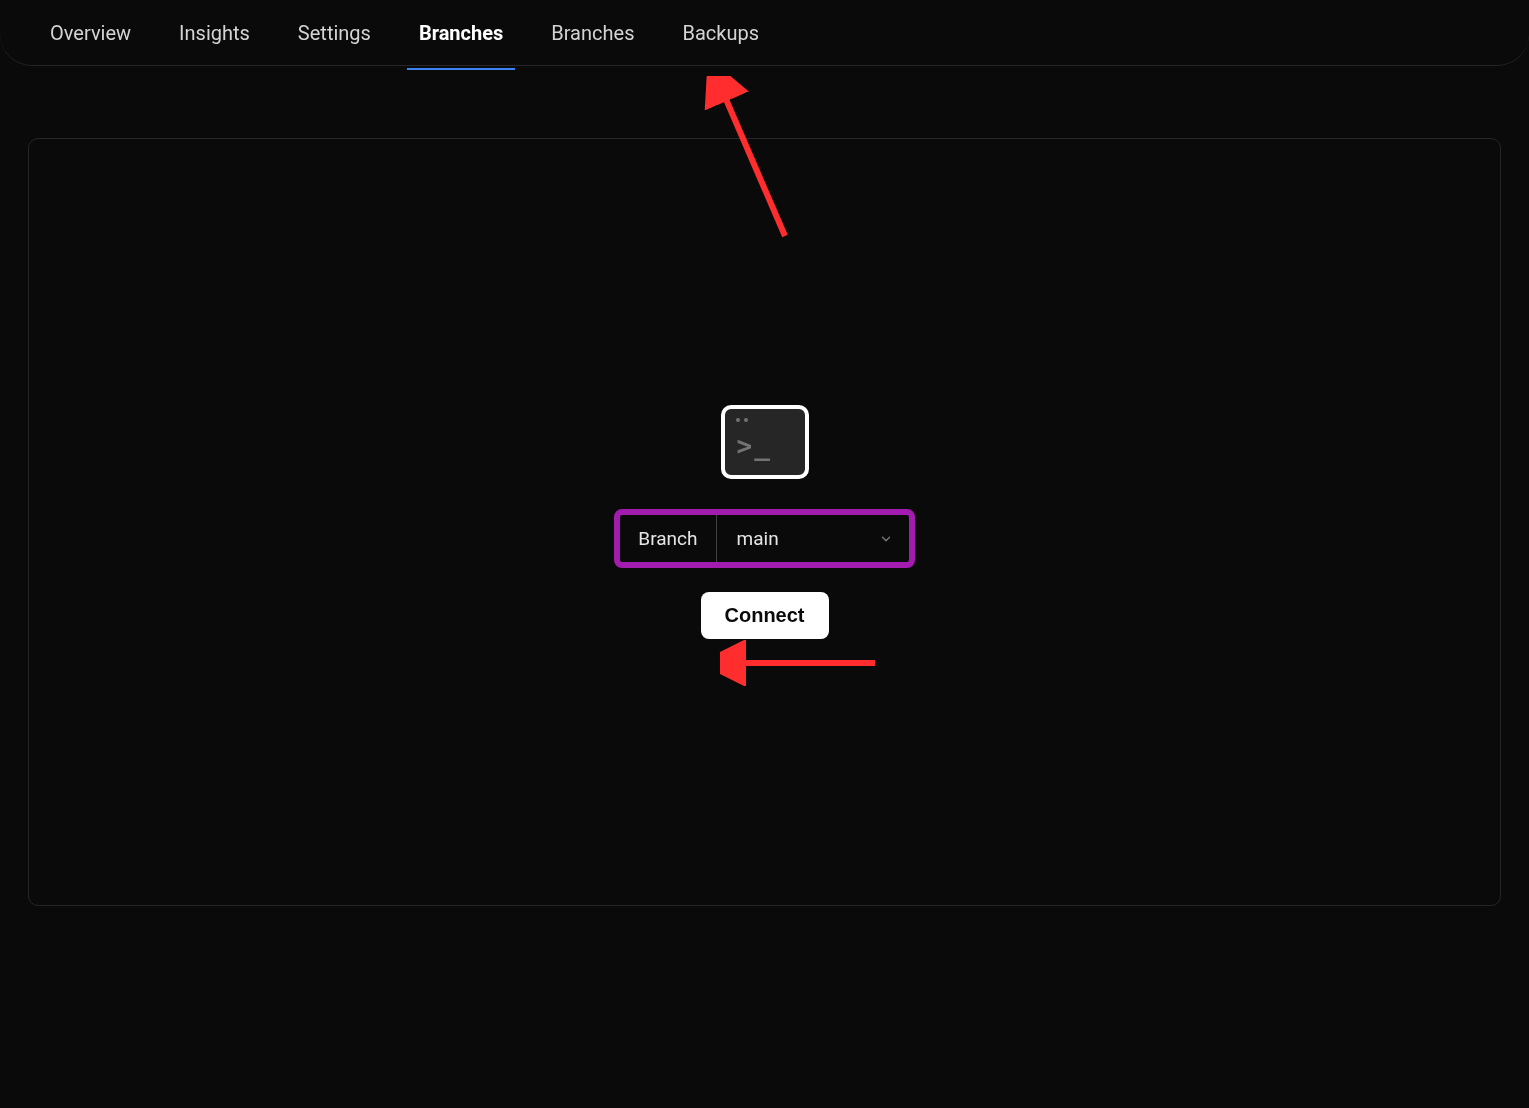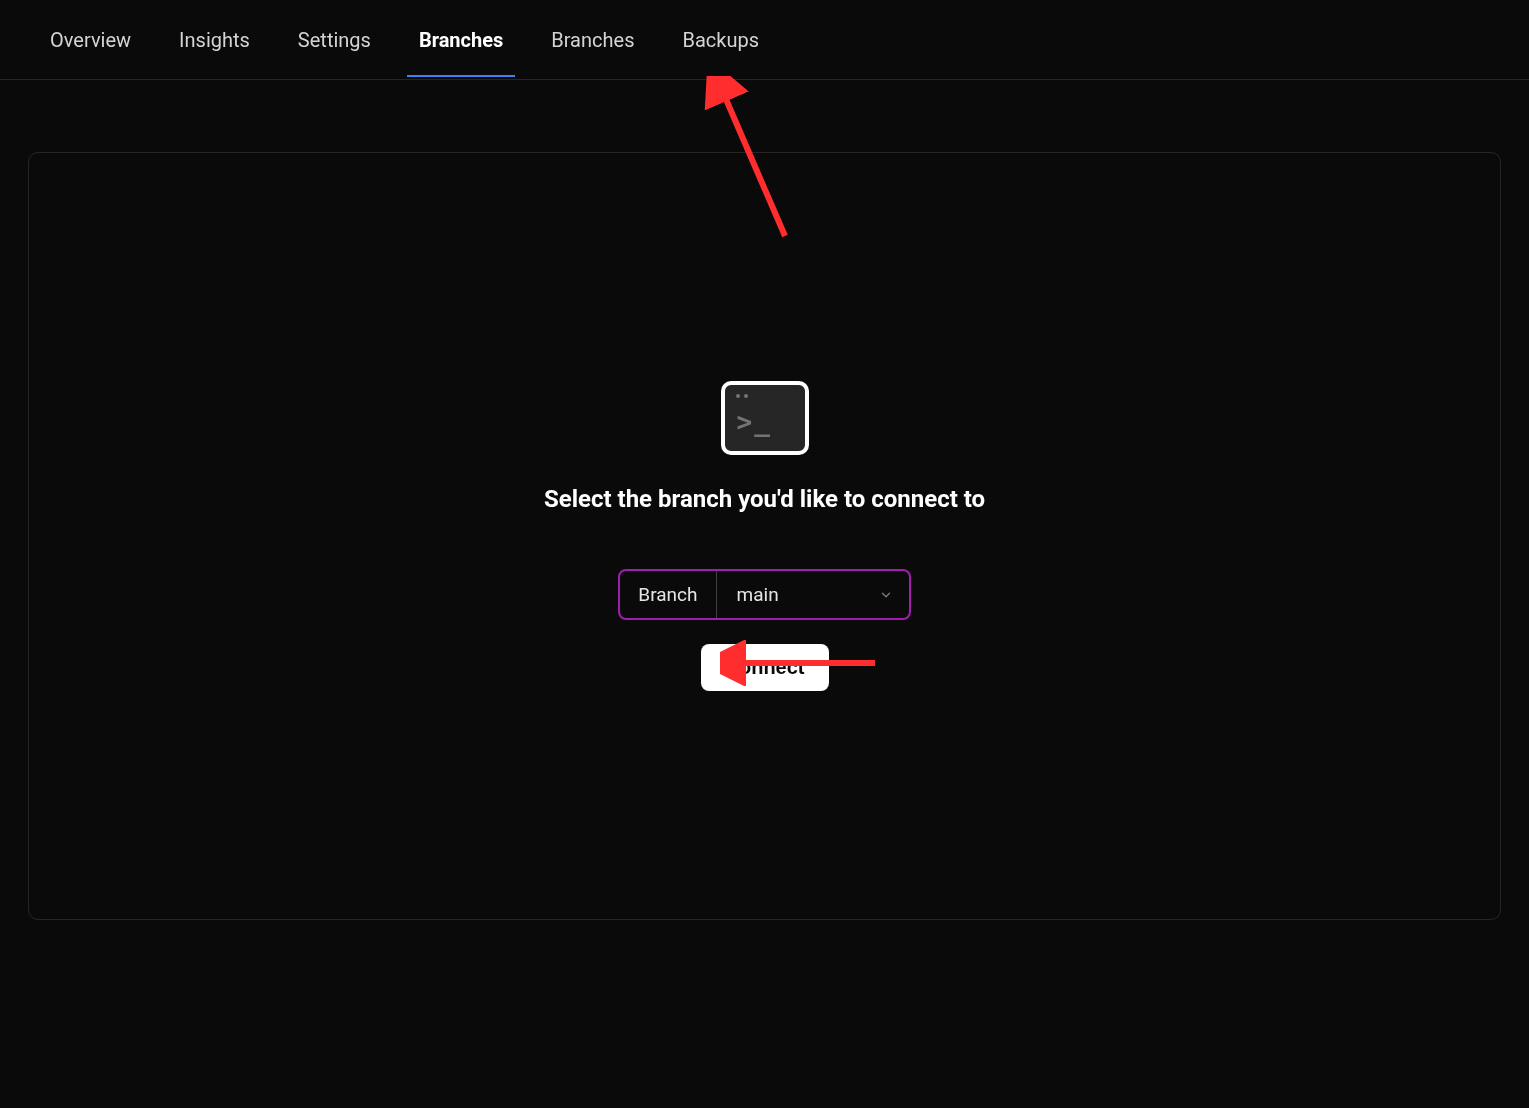--- a/index.html
+++ b/index.html
@@ -13,23 +13,24 @@
       font-family: -apple-system, BlinkMacSystemFont, "Segoe UI", Roboto, Helvetica, Arial, sans-serif;
       width: 1529px;
       height: 1108px;
       overflow: hidden;
       position: relative;
     }
     .nav-tabs {
       display: flex;
       gap: 48px;
       padding: 0 50px;
-      height: 80px;
+      height: 66px;
       align-items: center;
       border-bottom: 1px solid #262626;
+      border-radius: 32px;
     }
     .nav-tab {
       font-size: 20px;
       color: #d4d4d4;
       cursor: pointer;
       padding: 24px 0;
       position: relative;
       font-weight: 400;
     }
     .nav-tab.active {
@@ -94,21 +95,21 @@
       letter-spacing: 2px;
     }
     .heading {
       font-size: 24px;
       font-weight: 700;
       color: #ffffff;
       margin-bottom: 56px;
     }
     .branch-selector {
       display: flex;
-      border: 2px solid #a21caf;
+      border: 6px solid #a21caf;
       border-radius: 8px;
       overflow: hidden;
       margin-bottom: 24px;
     }
     .branch-label {
       padding: 12px 18px;
       font-size: 19px;
       color: #e5e5e5;
       border-right: 1px solid #404040;
     }
@@ -169,21 +170,20 @@
 <div class="main-panel">
   <div class="console-icon-wrap">
     <div class="console-icon-inner">
       <div class="dots">
         <div class="dot"></div>
         <div class="dot"></div>
       </div>
       <div class="prompt-symbol">&gt;_</div>
     </div>
   </div>
-  <h2 class="heading">Select the branch you'd like to connect to</h2>
   <div class="branch-selector">
     <div class="branch-label">Branch</div>
     <div class="branch-dropdown">
       <span class="branch-value">main</span>
       <svg class="chevron" viewBox="0 0 24 24" fill="none" stroke="#737373" stroke-width="2.5" stroke-linecap="round" stroke-linejoin="round">
         <polyline points="6 9 12 15 18 9"></polyline>
       </svg>
     </div>
   </div>
   <button class="connect-button">Connect</button>

